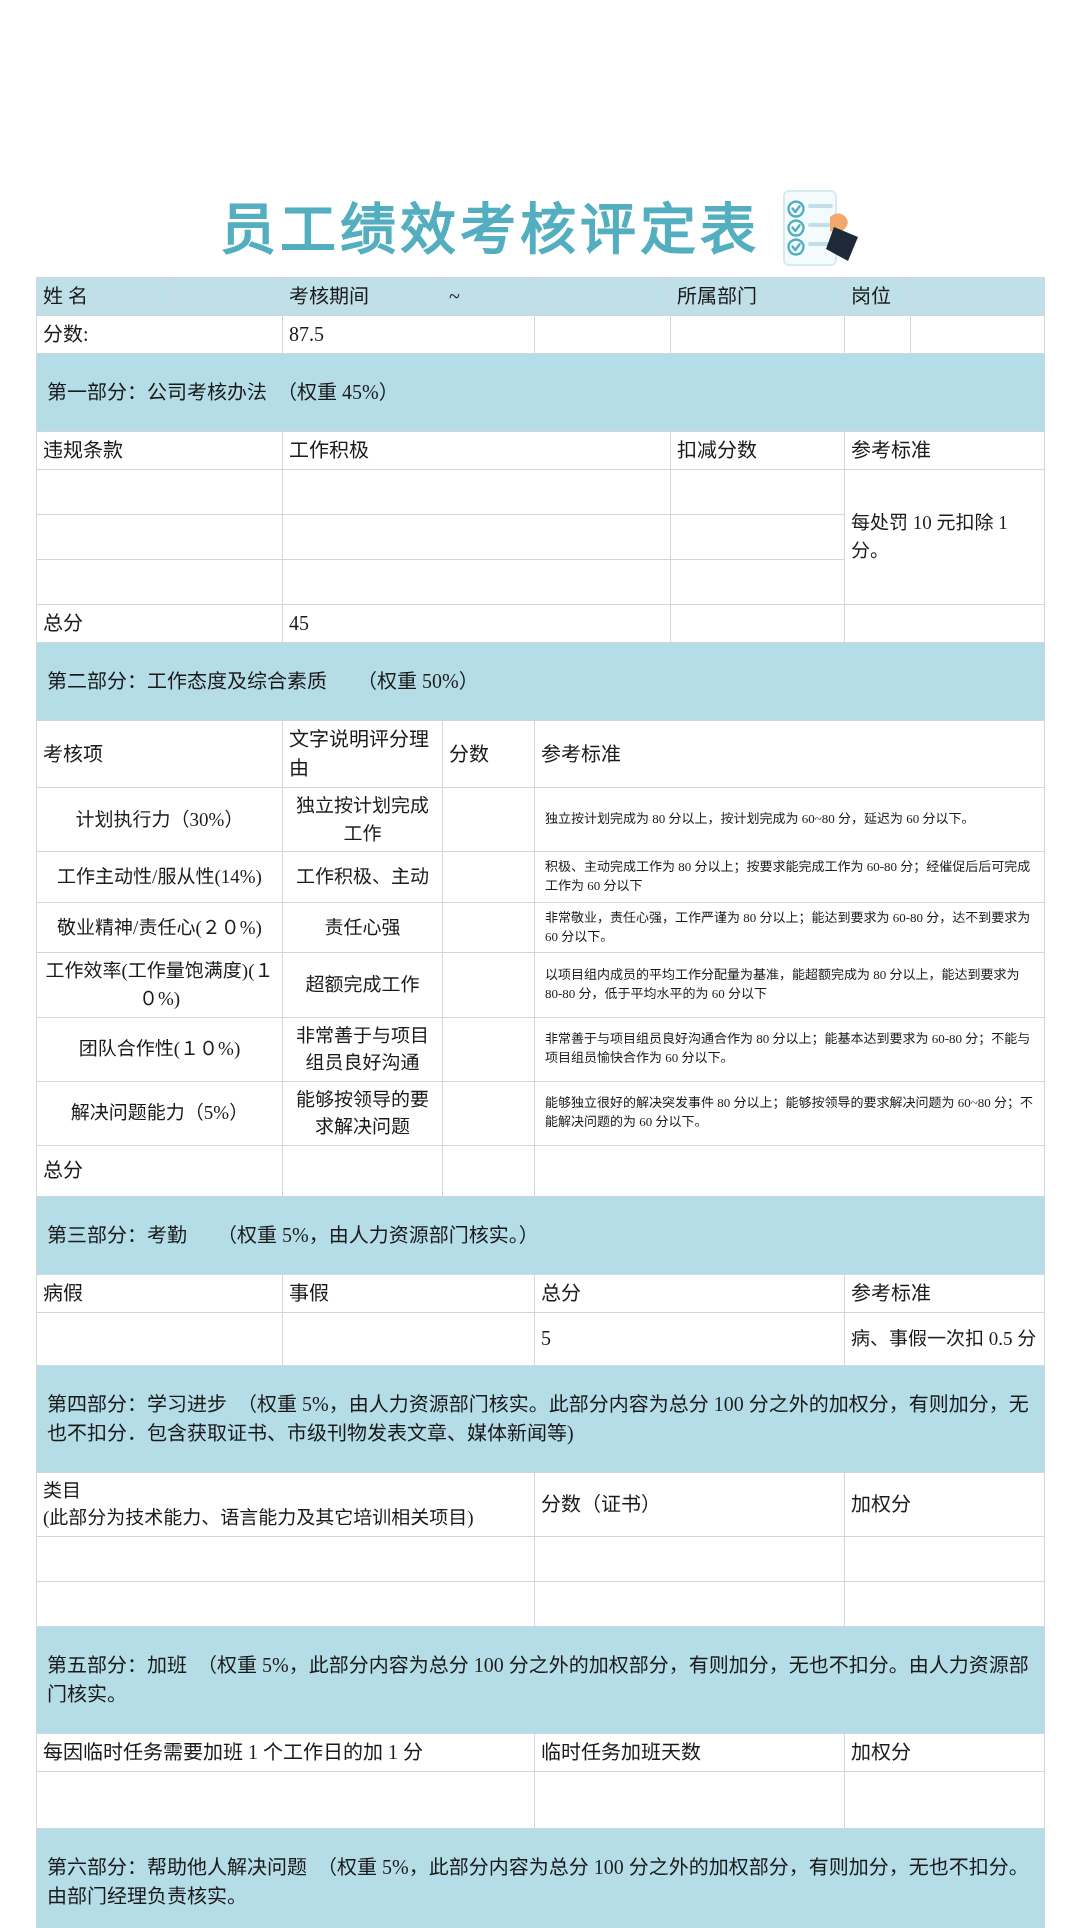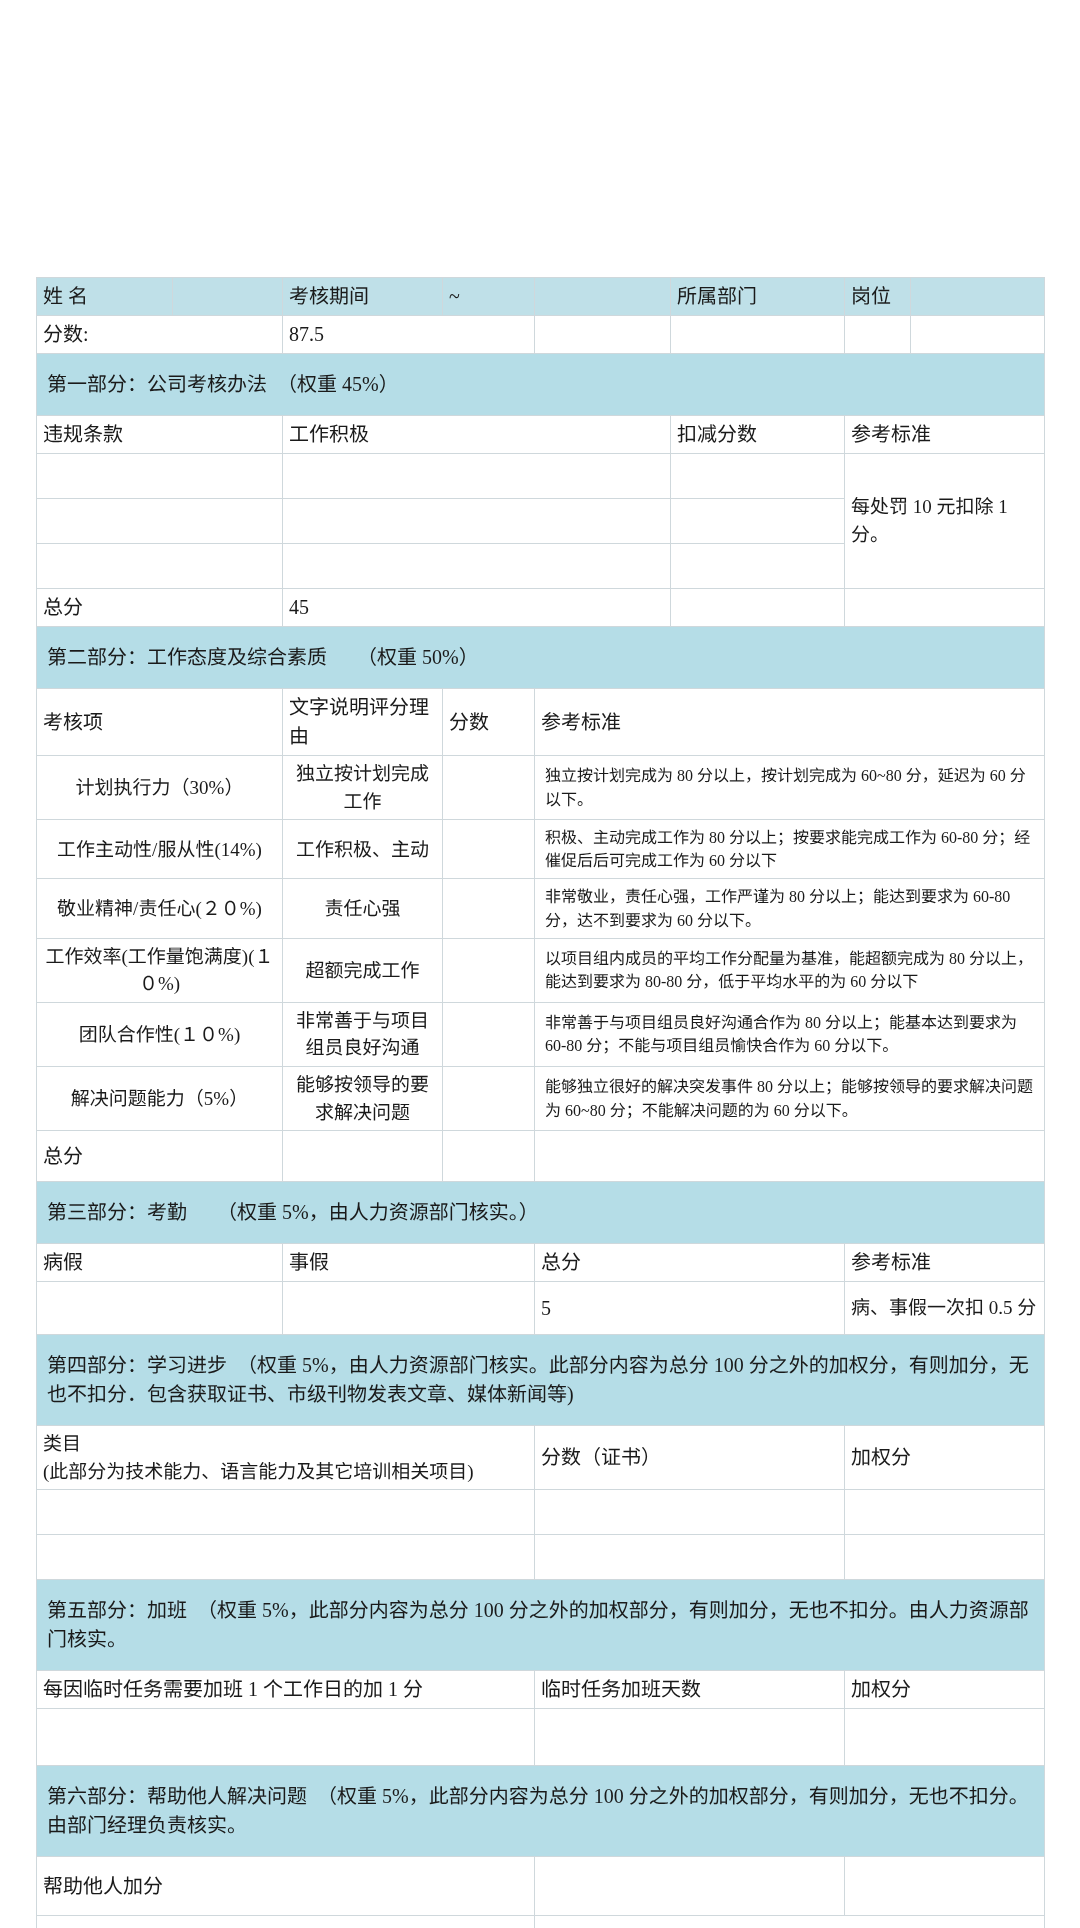--- a/index.html
+++ b/index.html
@@ -68,32 +68,32 @@
     line-height: 1.45;
     background: #ffffff;
   }
   .hdr {
     background: #bfe0e8 !important;
     font-size: 20px;
   }
   .sec {
     background: #b5dde7 !important;
     font-size: 20px;
-    padding: 16px 10px !important;
+    padding: 24px 10px !important;
     text-align: left;
     line-height: 1.5;
   }
   .ctr { text-align: left; }
   .lft { text-align: left; }
   .big { font-size: 20px; margin-left: 8px; }
   .empty-row td { height: 36px; }
 
   .crit-name { text-align: center; font-size: 19px; line-height: 1.35; }
   .crit-desc { text-align: center; font-size: 19px; line-height: 1.4; }
-  .crit-std  { text-align: left; font-size: 16px; line-height: 1.45; padding: 6px 10px !important;}
+  .crit-std  { text-align: left; font-size: 13px; line-height: 1.45; padding: 6px 10px !important;}
 
   
   .brand {
     position: absolute;
     right: 46px;
     bottom: 43px;
     display: flex;
     align-items: center;
     gap: 8px;
     height: 40px;
@@ -116,20 +116,43 @@
     width: 30px;
     height: 34px;
     position: relative;
   }
 </style>
 </head>
 <body>
 
 <div class="page">
 
+  <div class="title-bar">
+    <div class="doc-title">员工绩效考核评定表</div>
+    <div class="title-icon">
+      <svg viewBox="0 0 86 86" width="86" height="86" aria-hidden="true">
+
+        <rect x="10" y="4" width="52" height="74" rx="5" fill="#f4fbfd" stroke="#d7eaf0" stroke-width="2"></rect>
+
+        <circle cx="22" cy="22" r="7.5" fill="none" stroke="#53afc0" stroke-width="2.4"></circle>
+        <path d="M18.5 21.5 L21.3 25 L25.6 19.2" fill="none" stroke="#53afc0" stroke-width="2.4" stroke-linecap="round" stroke-linejoin="round"></path>
+        <circle cx="22" cy="41" r="7.5" fill="none" stroke="#53afc0" stroke-width="2.4"></circle>
+        <path d="M18.5 40.5 L21.3 44 L25.6 38.2" fill="none" stroke="#53afc0" stroke-width="2.4" stroke-linecap="round" stroke-linejoin="round"></path>
+        <circle cx="22" cy="60" r="7.5" fill="none" stroke="#53afc0" stroke-width="2.4"></circle>
+        <path d="M18.5 59.5 L21.3 63 L25.6 57.2" fill="none" stroke="#53afc0" stroke-width="2.4" stroke-linecap="round" stroke-linejoin="round"></path>
+
+        <rect x="34" y="17" width="25" height="4" rx="2" fill="#bfe0e8"></rect>
+        <rect x="34" y="36" width="25" height="4" rx="2" fill="#bfe0e8"></rect>
+        <rect x="34" y="55" width="25" height="4" rx="2" fill="#bfe0e8"></rect>
+
+        <path d="M56 30 C62 24 70 26 73 32 C76 38 70 44 64 46 L56 44 Z" fill="#f0a96a"></path>
+        <path d="M60 40 L84 50 L74 74 L52 62 Z" fill="#1e2a3a"></path>
+      </svg>
+    </div>
+  </div>
 
   <table class="sheet">
     <colgroup>
       <col style="width:136px">
       <col style="width:110px">
       <col style="width:160px">
       <col style="width:92px">
       <col style="width:136px">
       <col style="width:174px">
       <col style="width:66px">

